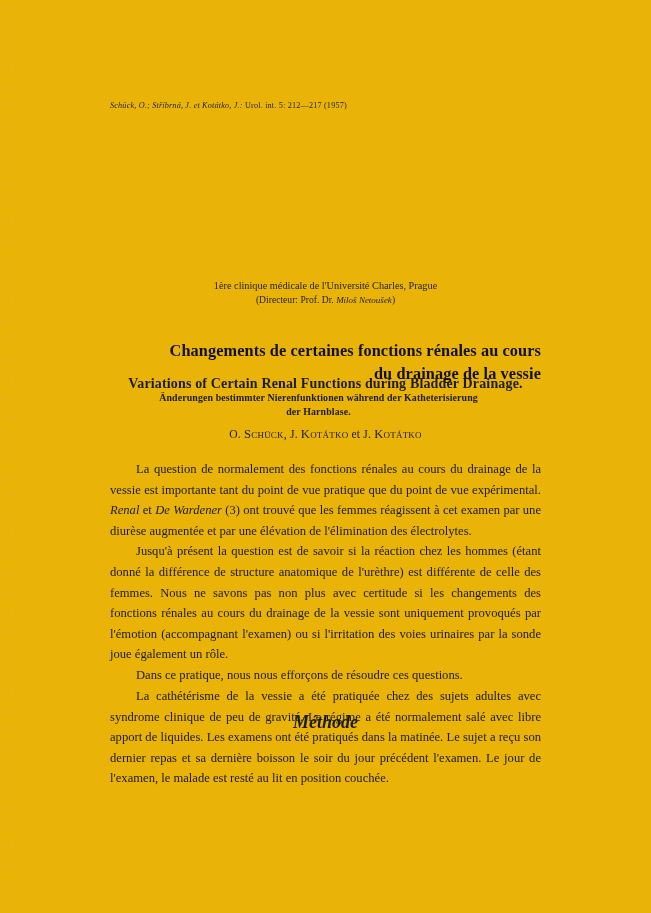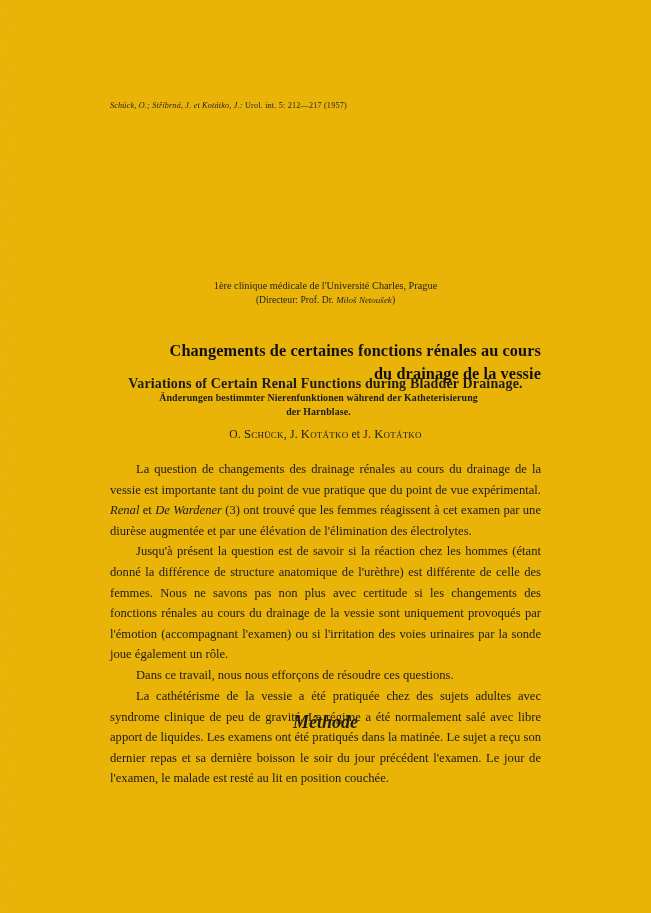--- a/index.html
+++ b/index.html
@@ -170,23 +170,23 @@
   <div class="title-en">Variations of Certain Renal Functions during Bladder Drainage.</div>
 
   <div class="title-de">
     <span>Änderungen bestimmter Nierenfunktionen während der Katheterisierung</span><br>
     <span>der Harnblase.</span>
   </div>
 
   <div class="authors"><span>O. </span><span class="sc">Schück</span><span>, J. </span><span class="sc">Kotátko</span><span> et J. </span><span class="sc">Kotátko</span></div>
 
   <div class="body-block" id="para-block-1">
-    <p><span>La question de changements des drainage rénales au cours du drainage de la vessie est importante tant du point de vue pratique que du point de vue expérimental. </span><i>Renal</i><span> et </span><i>De Wardener</i><span> (3) ont trouvé que les femmes réagissent à cet examen par une diurèse augmentée et par une élévation de l'élimination des électrolytes.</span></p>
+    <p><span>La question de normalement des fonctions rénales au cours du drainage de la vessie est importante tant du point de vue pratique que du point de vue expérimental. </span><i>Renal</i><span> et </span><i>De Wardener</i><span> (3) ont trouvé que les femmes réagissent à cet examen par une diurèse augmentée et par une élévation de l'élimination des électrolytes.</span></p>
     <p>Jusqu'à présent la question est de savoir si la réaction chez les hommes (étant donné la différence de structure anatomique de l'urèthre) est différente de celle des femmes. Nous ne savons pas non plus avec certitude si les changements des fonctions rénales au cours du drainage de la vessie sont uniquement provoqués par l'émotion (accompagnant l'examen) ou si l'irritation des voies urinaires par la sonde joue également un rôle.</p>
-    <p>Dans ce travail, nous nous efforçons de résoudre ces questions.</p>
+    <p>Dans ce pratique, nous nous efforçons de résoudre ces questions.</p>
   </div>
 
   <h2 class="section-head">Méthode</h2>
 
   <div class="body-block" id="para-block-2">
     <p>La cathétérisme de la vessie a été pratiquée chez des sujets adultes avec syndrome clinique de peu de gravité. Le régime a été normalement salé avec libre apport de liquides. Les examens ont été pratiqués dans la matinée. Le sujet a reçu son dernier repas et sa dernière boisson le soir du jour précédent l'examen. Le jour de l'examen, le malade est resté au lit en position couchée.</p>
   </div>
 
 </div>
 

